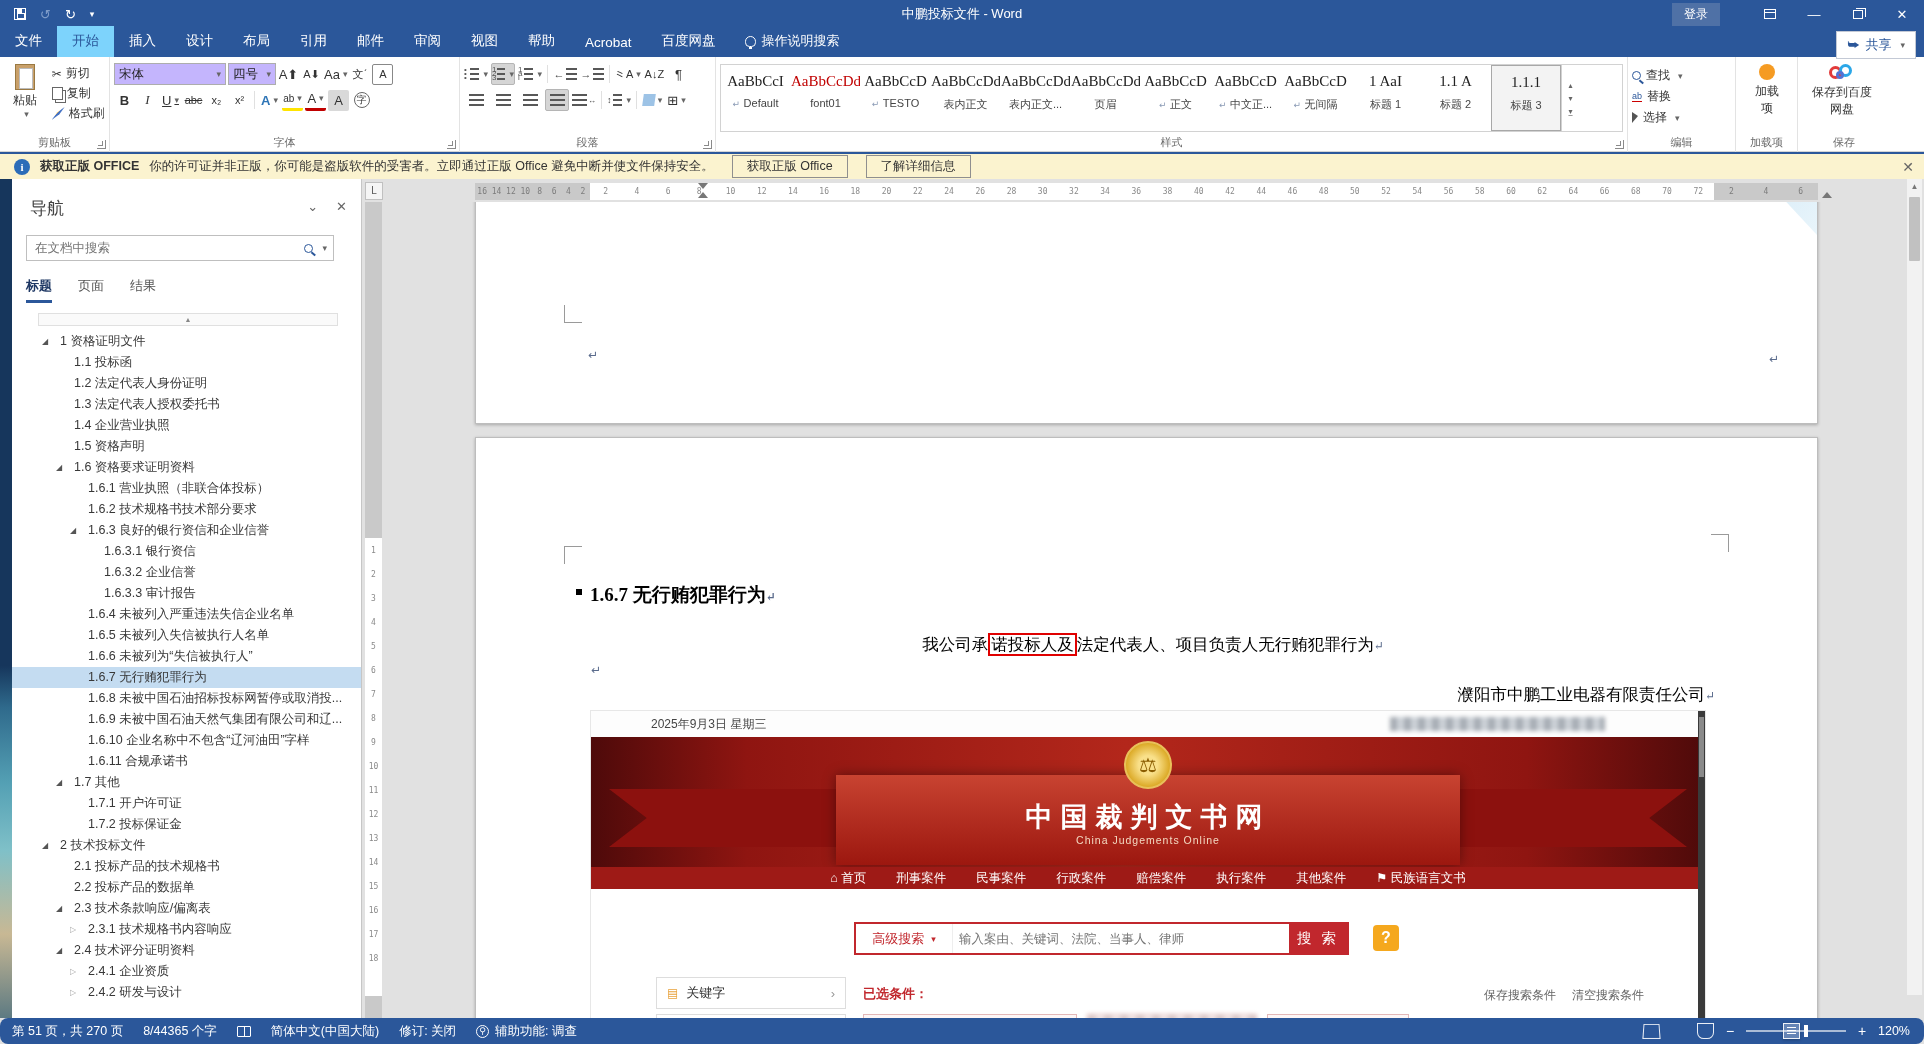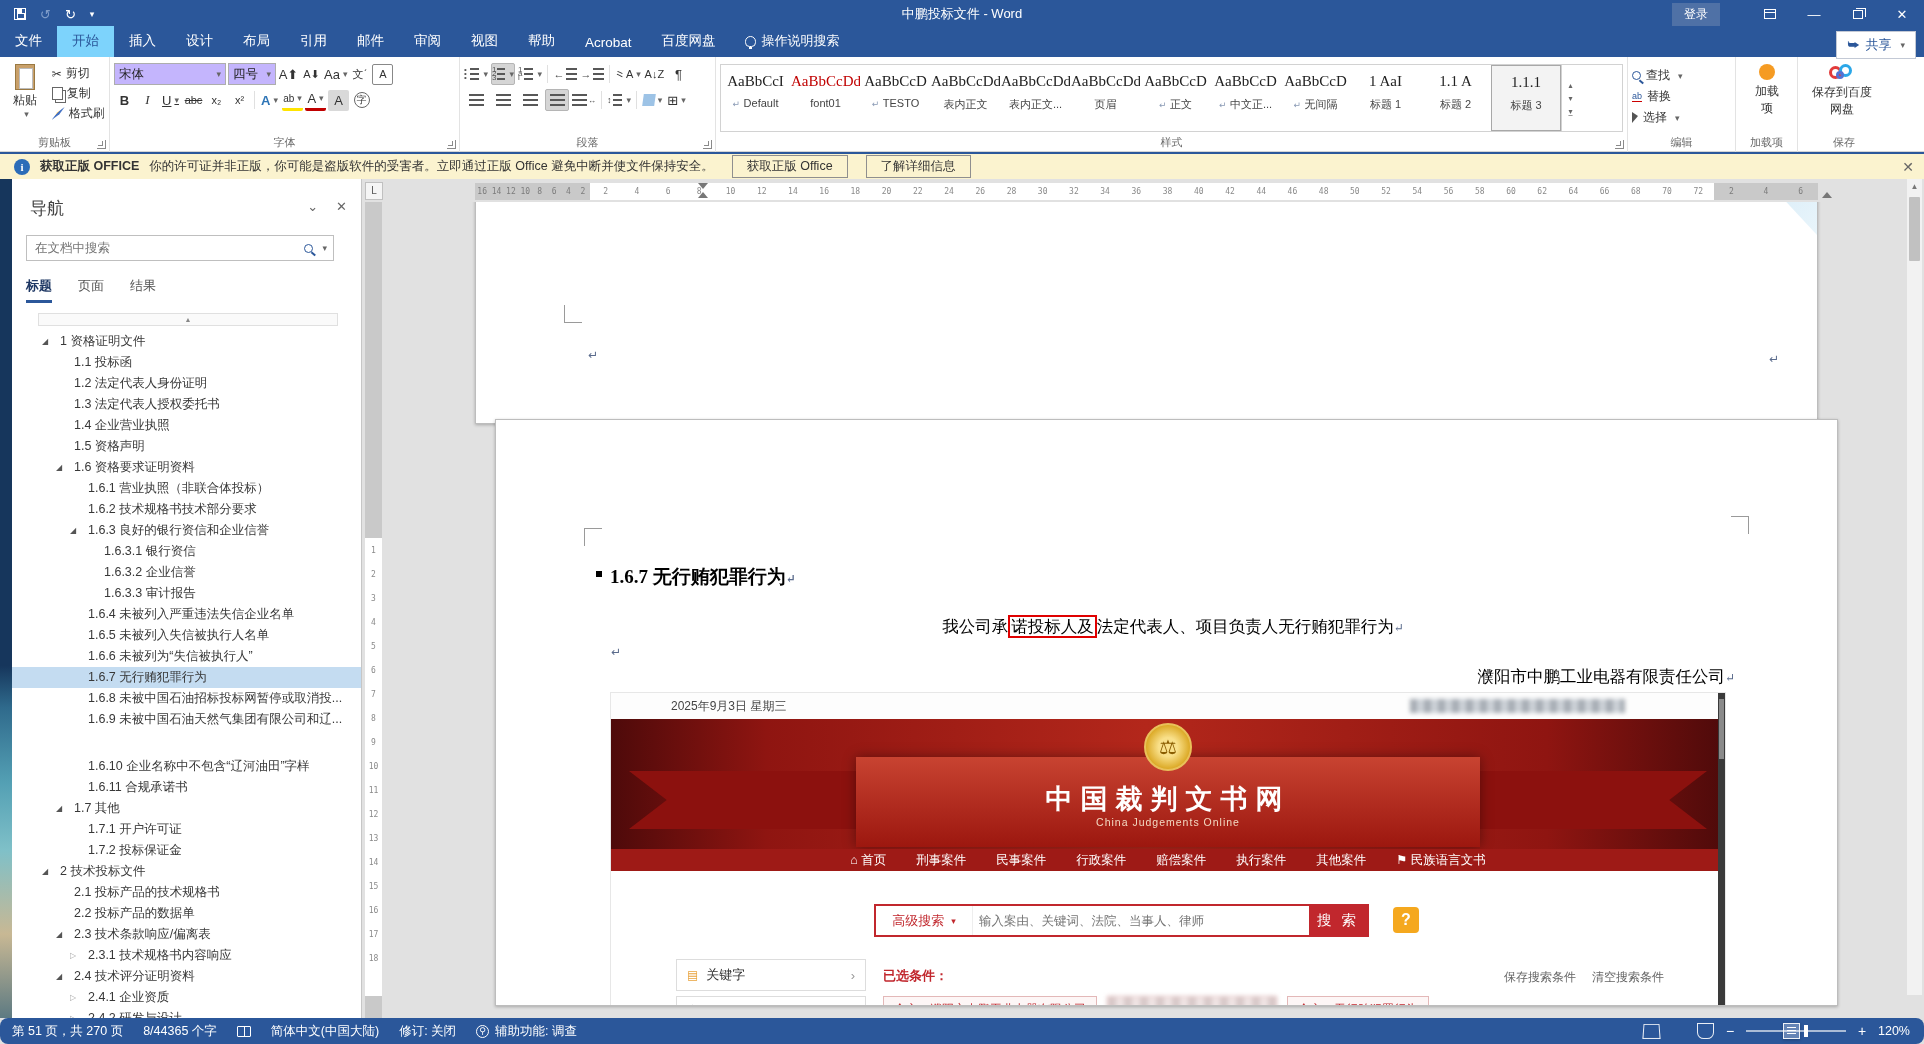--- a/index.html
+++ b/index.html
@@ -119,21 +119,21 @@
   #canvas{position:absolute;left:0;top:23px;width:1562px;height:816px;overflow:hidden;}
   #vruler{position:absolute;left:3px;top:0;width:17px;height:816px;background:#c9c9c9;}
   #vruler .vwhite{position:absolute;left:0;top:336px;width:17px;height:458px;background:#fff;display:flex;flex-direction:column;}
   .vcell{height:24px;font-size:8px;color:#8a8a8a;display:flex;align-items:center;justify-content:center;font-family:"DejaVu Sans Mono",monospace;}
   #vscroll{position:absolute;right:2px;top:0;width:15px;height:816px;background:#f2f2f2;}
   #vscroll .uparr{height:15px;text-align:center;font-size:8px;color:#777;line-height:15px;cursor:pointer;}
   #vscroll .thumb{position:absolute;left:2px;top:18px;width:11px;height:64px;background:#c1c1c1;border-radius:1px;cursor:pointer;}
 
   .page{position:absolute;left:113px;width:1343px;background:#fff;border:1px solid #bdbdbd;box-shadow:0 1px 3px rgba(0,0,0,.25);}
   #page1{top:-183px;height:405px;overflow:hidden;}
-  #page2{top:217px;height:587px;overflow:hidden;margin-left:20px;}
+  #page2{top:235px;height:587px;overflow:hidden;}
   .corner50{position:absolute;right:0;top:0;width:200px;height:215px;background:linear-gradient(135deg,rgba(190,225,245,0) 35%,#cfe7f5 60%,#e9f5fb 100%);clip-path:polygon(100% 0,100% 100%,0 0);}
   .pmk{color:#5a6b8c;font-size:12px;}
   .cornermark{position:absolute;width:18px;height:18px;}
   .cm-tl{border-left:1px solid #9a9a9a;border-top:1px solid #9a9a9a;}
   .cm-tr{border-right:1px solid #9a9a9a;border-top:1px solid #9a9a9a;}
   .cm-bl{border-left:1px solid #9a9a9a;border-bottom:1px solid #9a9a9a;}
   #doc-heading{position:absolute;left:100px;top:144px;font-family:"Liberation Serif","DejaVu Serif",serif;font-weight:bold;font-size:19px;color:#000;}
   #doc-heading .hsq{display:inline-block;width:6px;height:6px;background:#000;vertical-align:6px;margin-right:8px;}
   #doc-line{position:absolute;left:115px;width:1124px;top:196px;text-align:center;font-family:"Liberation Serif","DejaVu Serif",serif;font-size:16.5px;color:#000;}
   .redbox{border:2px solid #e00000;padding:0 1px;}
@@ -505,21 +505,21 @@
       <div class="titem" style="padding-left: 76px;"><span class="twist" style="left: 58px;">◢</span><span>1.6.3 良好的银行资信和企业信誉</span></div>
       <div class="titem" style="padding-left: 92px;"><span>1.6.3.1 银行资信</span></div>
       <div class="titem" style="padding-left: 92px;"><span>1.6.3.2 企业信誉</span></div>
       <div class="titem" style="padding-left: 92px;"><span>1.6.3.3 审计报告</span></div>
       <div class="titem" style="padding-left: 76px;"><span>1.6.4 未被列入严重违法失信企业名单</span></div>
       <div class="titem" style="padding-left: 76px;"><span>1.6.5 未被列入失信被执行人名单</span></div>
       <div class="titem" style="padding-left: 76px;"><span>1.6.6 未被列为“失信被执行人”</span></div>
       <div class="titem sel" style="padding-left: 76px;"><span>1.6.7 无行贿犯罪行为</span></div>
       <div class="titem" style="padding-left: 76px;"><span>1.6.8 未被中国石油招标投标网暂停或取消投...</span></div>
       <div class="titem" style="padding-left: 76px;"><span>1.6.9 未被中国石油天然气集团有限公司和辽...</span></div>
-      <div class="titem" style="padding-left: 76px; margin-top: 26px;"><span>1.6.10 企业名称中不包含“辽河油田”字样</span></div>
+      <div class="titem" style="padding-left: 76px;"><span>1.6.10 企业名称中不包含“辽河油田”字样</span></div>
       <div class="titem" style="padding-left: 76px;"><span>1.6.11 合规承诺书</span></div>
       <div class="titem" style="padding-left: 62px;"><span class="twist" style="left: 44px;">◢</span><span>1.7 其他</span></div>
       <div class="titem" style="padding-left: 76px;"><span>1.7.1 开户许可证</span></div>
       <div class="titem" style="padding-left: 76px;"><span>1.7.2 投标保证金</span></div>
       <div class="titem" style="padding-left: 48px;"><span class="twist" style="left: 30px;">◢</span><span>2 技术投标文件</span></div>
       <div class="titem" style="padding-left: 62px;"><span>2.1 投标产品的技术规格书</span></div>
       <div class="titem" style="padding-left: 62px;"><span>2.2 投标产品的数据单</span></div>
       <div class="titem" style="padding-left: 62px;"><span class="twist" style="left: 44px;">◢</span><span>2.3 技术条款响应/偏离表</span></div>
       <div class="titem" style="padding-left: 76px;"><span class="twist hollow" style="left: 58px;">▷</span><span>2.3.1 技术规格书内容响应</span></div>
       <div class="titem" style="padding-left: 62px;"><span class="twist" style="left: 44px;">◢</span><span>2.4 技术评分证明资料</span></div>

